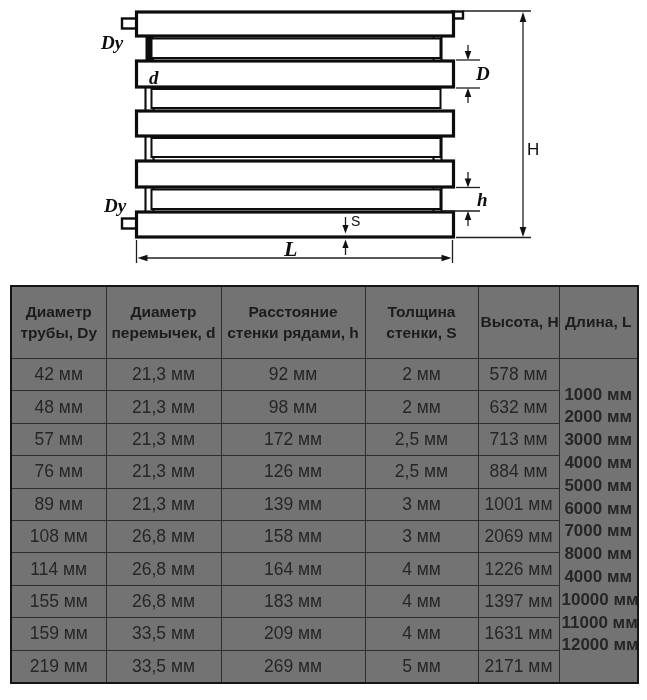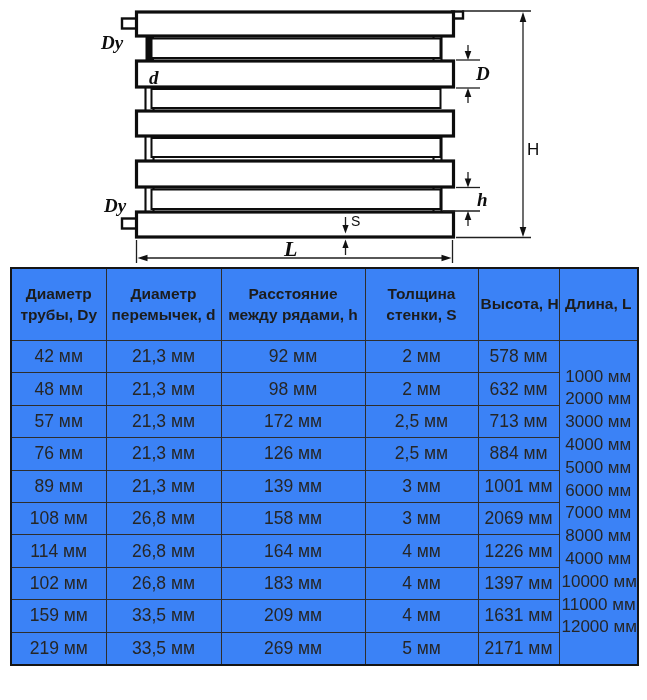--- a/index.html
+++ b/index.html
@@ -15,37 +15,37 @@
   svg.diagram .stub   { fill:#ffffff; stroke:#0d0d0d; stroke-width:2.4; }
   svg.diagram .dim    { stroke:#1f1f1f; stroke-width:1.3; fill:none; }
   svg.diagram .ah     { fill:#111111; stroke:none; }
   svg.diagram text    { fill:#0d0d0d; }
   .lbl-serif { font-family:"Liberation Serif", serif; font-style:italic; font-weight:bold; font-size:19px; }
   .lbl-serif-big { font-family:"Liberation Serif", serif; font-style:italic; font-weight:bold; font-size:22px; }
   .lbl-sans  { font-family:"Liberation Sans", sans-serif; font-size:17px; }
   .lbl-sans-sm { font-family:"Liberation Sans", sans-serif; font-size:14px; }
 
   table.spec {
-    position:absolute; left:10px; top:267px; width:627px;
+    position:absolute; left:10px; top:285px; width:627px;
     border-collapse:collapse; table-layout:fixed;
-    border:2.6px solid #151515; background:#3b82f6;
+    border:2.6px solid #151515; background:#737373;
   }
   table.spec th, table.spec td {
     border:1.4px solid #2e2e2e; text-align:center; vertical-align:middle;
     padding:0 2px; overflow:hidden;
   }
   table.spec thead th {
     height:71px; font-weight:bold; font-size:15.5px; line-height:1.35; color:#1c1c1c;
   }
   table.spec thead th.nowrap { white-space:nowrap; }
   table.spec tbody td {
     height:31.4px; font-size:17.5px; color:#262626; white-space:nowrap;
   }
   td.len { padding:0 1px; }
-  td.len span { display:block; line-height:22.8px; font-size:17px; color:#262626; }
+  td.len span { display:block; line-height:22.8px; font-size:17px; color:#262626;font-weight:bold; }
 </style>
 </head>
 <body>
 
 <div class="stage">
 
   <svg class="diagram" width="647" height="275" viewBox="0 0 647 275">
 
     <g>
       <rect class="jumpsolid" x="145.5" y="30" width="8.5" height="34"></rect>
@@ -135,21 +135,21 @@
         <col style="width:115px">
         <col style="width:144px">
       <col style="width:113px">
         <col style="width:81px">
         <col style="width:79px">
     </colgroup>
     <thead>
       <tr>
         <th>Диаметр трубы, Dy</th>
         <th>Диаметр перемычек, d</th>
-        <th>Расстояние между рядами, h</th>
+        <th>Расстояние стенки рядами, h</th>
         <th>Толщина стенки, S</th>
         <th class="nowrap">Высота, H</th>
         <th class="nowrap">Длина, L</th>
       </tr>
     </thead>
     <tbody>
       <tr>
         <td>42 мм</td>
         <td>21,3 мм</td>
         <td>92 мм</td>
@@ -206,21 +206,21 @@
         <td>2069 мм</td>
       </tr>
       <tr>
         <td>114 мм</td>
         <td>26,8 мм</td>
         <td>164 мм</td>
         <td>4 мм</td>
         <td>1226 мм</td>
       </tr>
       <tr>
-        <td>102 мм</td>
+        <td>155 мм</td>
         <td>26,8 мм</td>
         <td>183 мм</td>
         <td>4 мм</td>
         <td>1397 мм</td>
       </tr>
       <tr>
         <td>159 мм</td>
         <td>33,5 мм</td>
         <td>209 мм</td>
         <td>4 мм</td>

